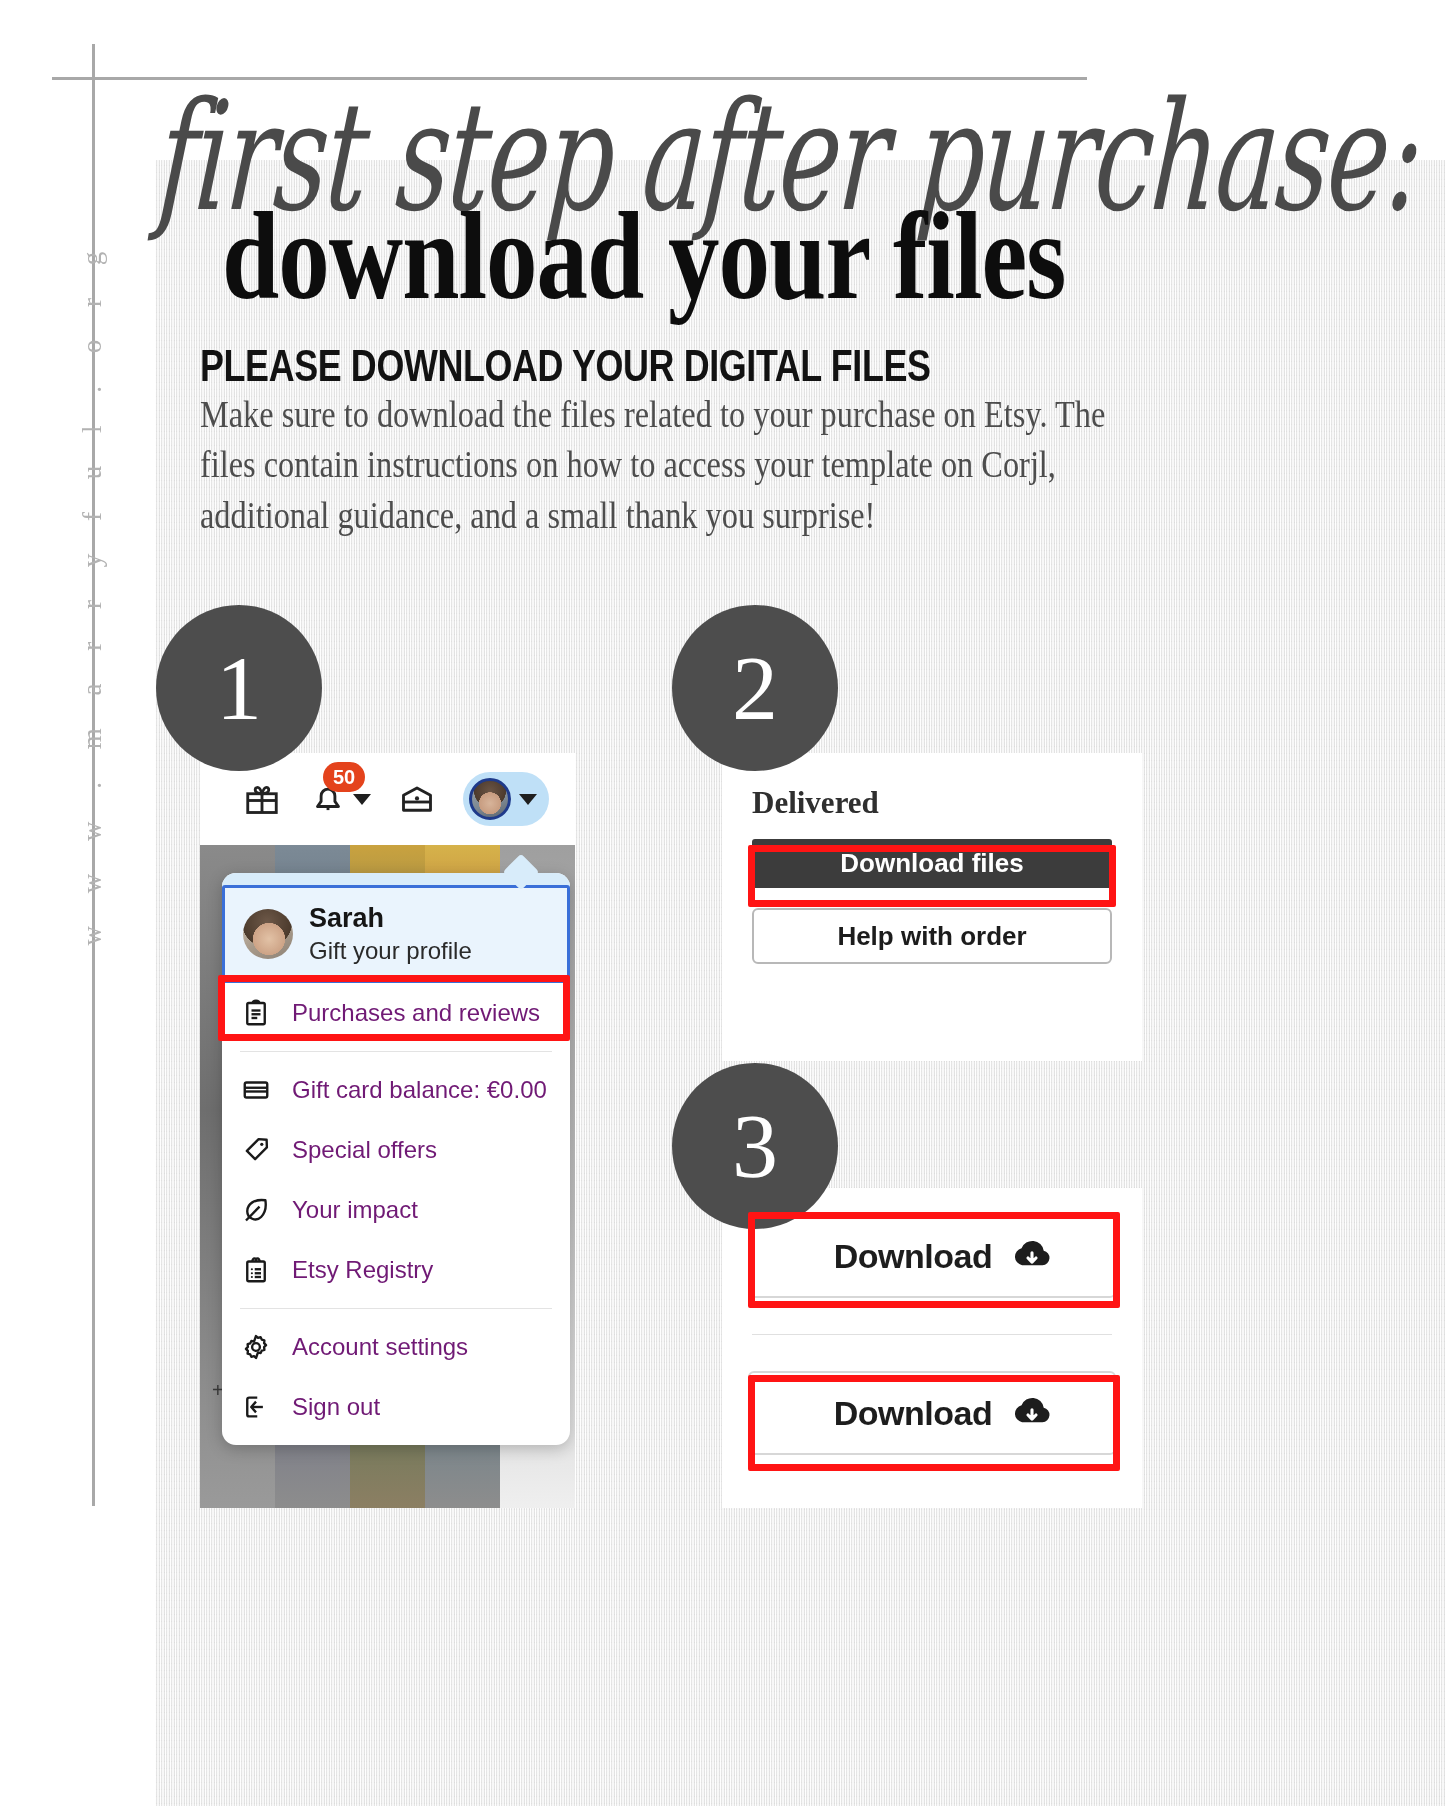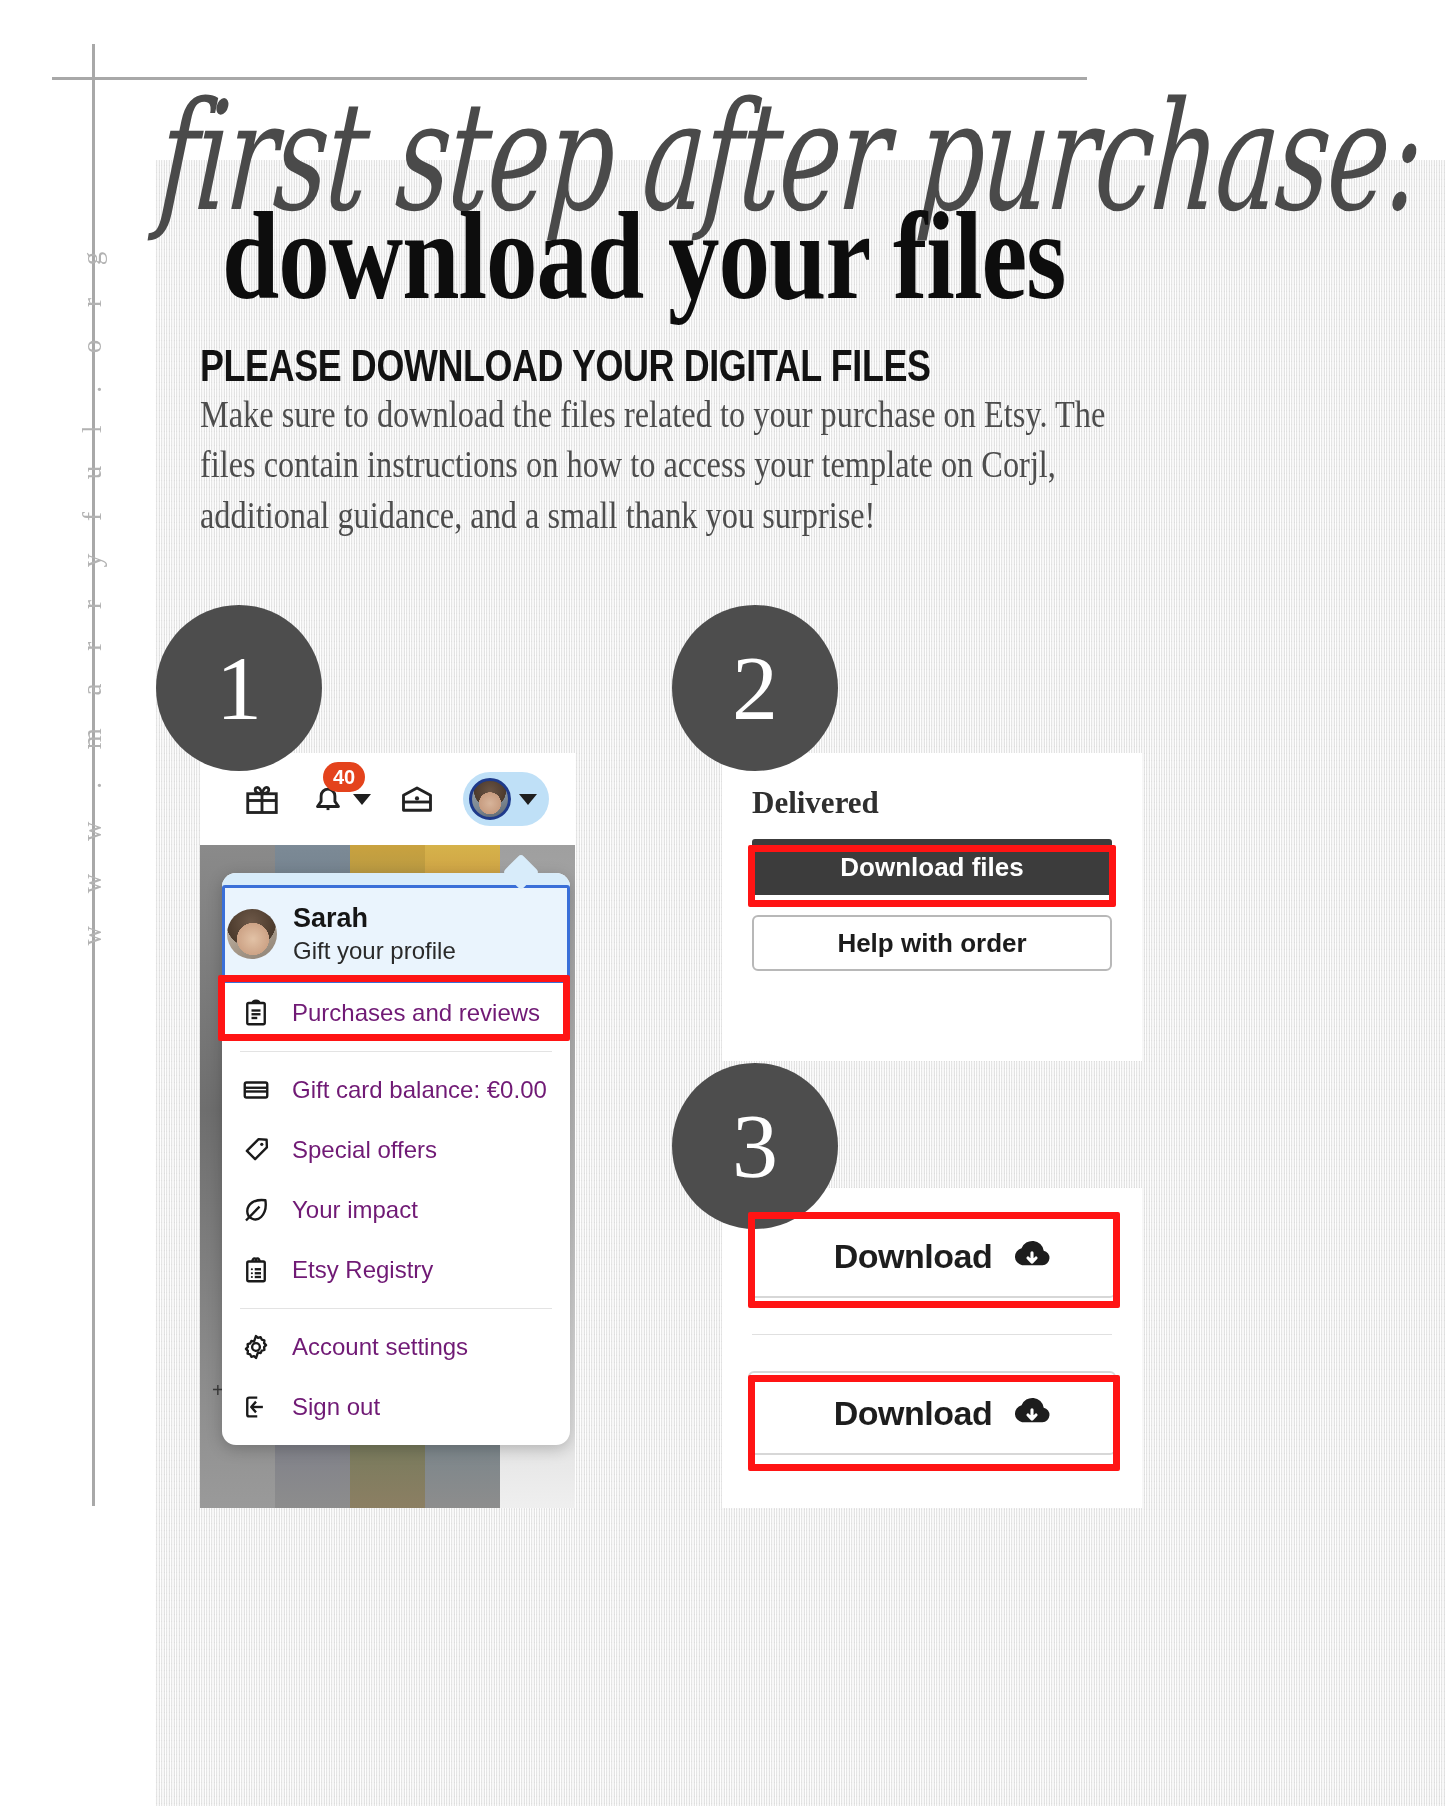--- a/index.html
+++ b/index.html
@@ -292,21 +292,21 @@
   }
   .dd-header-shell {
     background: #d8ecfa;
     border-radius: 14px 14px 0 0;
     padding-top: 12px;
   }
   .dd-profile {
     display: flex;
     align-items: center;
     gap: 16px;
-    padding: 14px 2px;
+    padding: 14px 18px;
     background: #eaf4fd;
     border: 3px solid #3a6fd8;
     border-radius: 3px;
   }
   .dd-avatar {
     width: 50px;
     height: 50px;
     border-radius: 50%;
     flex: none;
     background:
@@ -371,21 +371,21 @@
     padding: 32px 30px 0 30px;
   }
   .delivered-title {
     font-family: "Liberation Serif", serif;
     font-weight: 700;
     font-size: 31px;
     color: #2f2f2f;
     margin-bottom: 18px;
   }
   .btn-dark {
-    height: 56px;
+    height: 49px;
     background: #3c3c3c;
     color: #ffffff;
     font-size: 26px;
     font-weight: 700;
     display: flex;
     align-items: center;
     justify-content: center;
     border-radius: 3px;
   }
   .btn-outline {
@@ -482,21 +482,21 @@
         </svg>
       </div>
 
       <div class="bell-wrap">
         <div class="tb-icon">
           <svg viewBox="0 0 24 24" fill="none" stroke="currentColor" stroke-width="1.9" stroke-linejoin="round">
             <path d="M5 17h14l-2.4-3.4V10a4.6 4.6 0 0 0-9.2 0v3.6z"></path>
             <line x1="12" y1="17" x2="12" y2="19.4"></line>
           </svg>
         </div>
-        <span class="bell-badge">40</span>
+        <span class="bell-badge">50</span>
         <span class="caret"></span>
       </div>
 
       <div class="tb-icon">
         <svg viewBox="0 0 24 24" fill="none" stroke="currentColor" stroke-width="1.9" stroke-linejoin="round">
           <path d="M3 9.5 12 4.6l9 4.9v10H3z"></path>
           <line x1="3" y1="14" x2="21" y2="14"></line>
           <circle cx="12" cy="11.6" r="1.4" fill="currentColor" stroke="none"></circle>
         </svg>
       </div>

